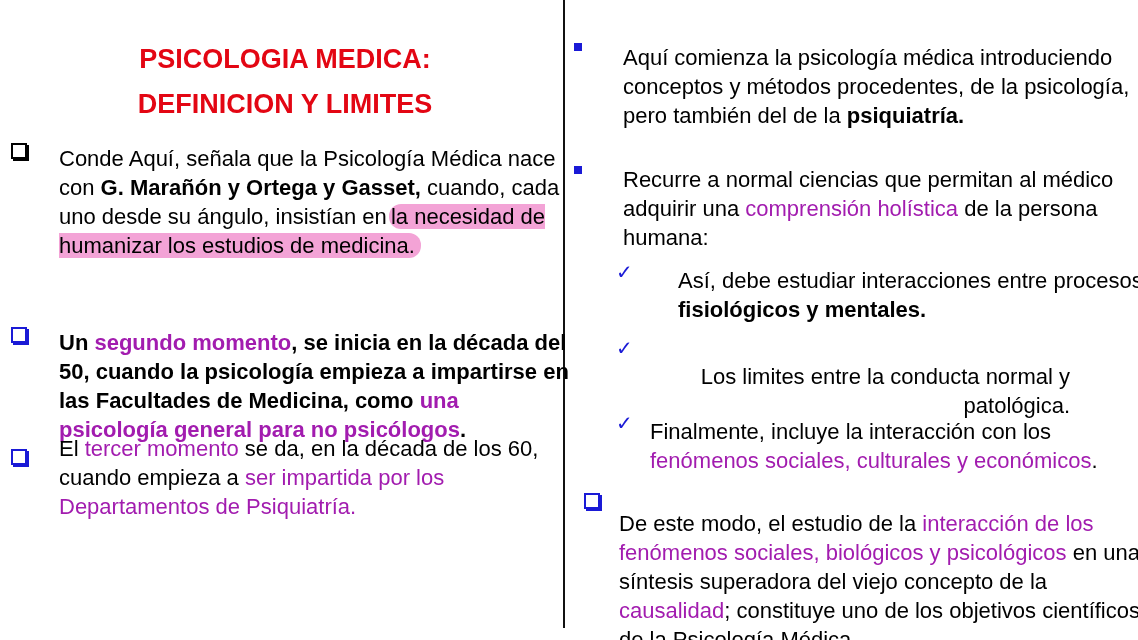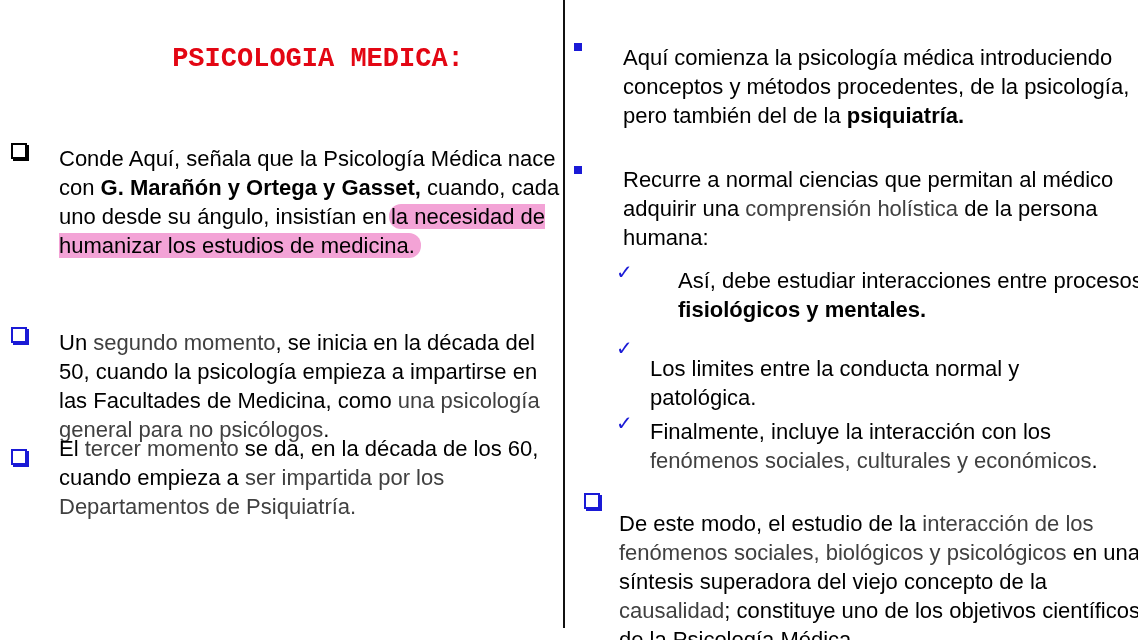--- a/index.html
+++ b/index.html
@@ -3,54 +3,55 @@
   <meta charset="utf-8">
   <style>
     html, body { margin: 0; padding: 0; }
     body {
       width: 1138px; height: 640px; background: #ffffff; position: relative; overflow: hidden;
       font-family: "Liberation Sans", sans-serif; color: #000;
     }
     .divider { position: absolute; left: 563px; top: 0; width: 2px; height: 628px; background: #111; }
     .title {
       position: absolute; left: 0; width: 570px; text-align: center;
-      font-family: Liberation Mono, monospace; font-weight: bold; color: #e30613;
-      font-size: 27px; line-height: 45px; letter-spacing: 0px; padding-left: 33px;
+      font-family: Liberation Sans, sans-serif; font-weight: bold; color: #e30613;
+      font-size: 27px; line-height: 45px; letter-spacing: 0px;
     }
     .title .line { display: block; }
     .para {
       position: absolute; font-size: 22px; line-height: 29px; margin: 8px;
     }
-    .g { color: #404040; }
+    .g { color: #a21caf; }
     .b { font-weight: bold; }
     .hl { background: #f3a3d6; border-radius: 12px; padding: 0 6px 0 2px; margin-left: -4px; }
     .sq-box {
       position: absolute; width: 12px; height: 12px; border: 2px solid #000;
       box-shadow: 2px 2px 0 #000; background: #fff;
     }
     .sq-box.blue { border-color: #1a1ad6; box-shadow: 2px 2px 0 #1a1ad6; }
     .sq-fill { position: absolute; width: 8px; height: 8px; background: #1a1ad6; }
     .check { position: absolute; color: #1a1ad6; font-size: 20px; line-height: 20px; font-family: "DejaVu Sans", sans-serif; }
   </style>
 </head>
 <body>
 
 <div class="divider"></div>
 
 <div class="title" style="top:37px;">
   <span class="line">PSICOLOGIA MEDICA:</span>
+  <span class="line">DEFINICION Y LIMITES</span>
 </div>
 
 <div class="sq-box" style="left:11px; top:143px;"></div>
 <p class="para" style="left:51px; top:136px; width:510px;">
   <span>Conde Aquí, señala que la Psicología Médica nace con </span><span class="b">G. Marañón y Ortega y Gasset,</span><span> cuando, cada uno desde su ángulo, insistían en </span><span class="hl">la necesidad de humanizar los estudios de medicina.</span>
 </p>
 
 <div class="sq-box blue" style="left:11px; top:327px;"></div>
-<p class="para" style="left:51px; top:320px; width:510px;">
+<p class="para" style="left:51px; top:320px; width:510px;font-weight:bold;">
   <span>Un </span><span class="g">segundo momento</span><span>, se inicia en la década del 50, cuando la psicología empieza a impartirse en las Facultades de Medicina, como </span><span class="g">una psicología general para no psicólogos</span><span>.</span>
 </p>
 
 <div class="sq-box blue" style="left:11px; top:449px;"></div>
 <p class="para" style="left:51px; top:426px; width:510px;">
   <span>El </span><span class="g">tercer momento</span><span> se da, en la década de los 60, cuando empieza a </span><span class="g">ser impartida por los Departamentos de Psiquiatría.</span>
 </p>
 
 <div class="sq-fill" style="left:574px; top:43px;"></div>
 <p class="para" style="left:615px; top:35px; width:515px;">
@@ -61,21 +62,21 @@
 <p class="para" style="left:615px; top:157px; width:515px;">
   <span>Recurre a normal ciencias que permitan al médico adquirir una </span><span class="g">comprensión holística</span><span> de la persona humana:</span>
 </p>
 
 <span class="check" style="left:616px; top:262px;">✓</span>
 <p class="para" style="left:670px; top:258px; width:480px;">
   <span>Así, debe estudiar interacciones entre procesos </span><span class="b">fisiológicos y mentales.</span>
 </p>
 
 <span class="check" style="left:616px; top:338px;">✓</span>
-<p class="para" style="left:642px; top:346px; width:420px;">
+<p class="para" style="left:642px; top:354px; width:420px;text-align:right;">
   <span>Los limites entre la conducta normal y patológica.</span>
 </p>
 
 <span class="check" style="left:616px; top:413px;">✓</span>
 <p class="para" style="left:642px; top:409px; width:496px;">
   <span>Finalmente, incluye la interacción con los </span><span class="g">fenómenos sociales, culturales y económicos</span><span>.</span>
 </p>
 
 <div class="sq-box blue" style="left:584px; top:493px;"></div>
 <p class="para" style="left:611px; top:501px; width:524px;">

